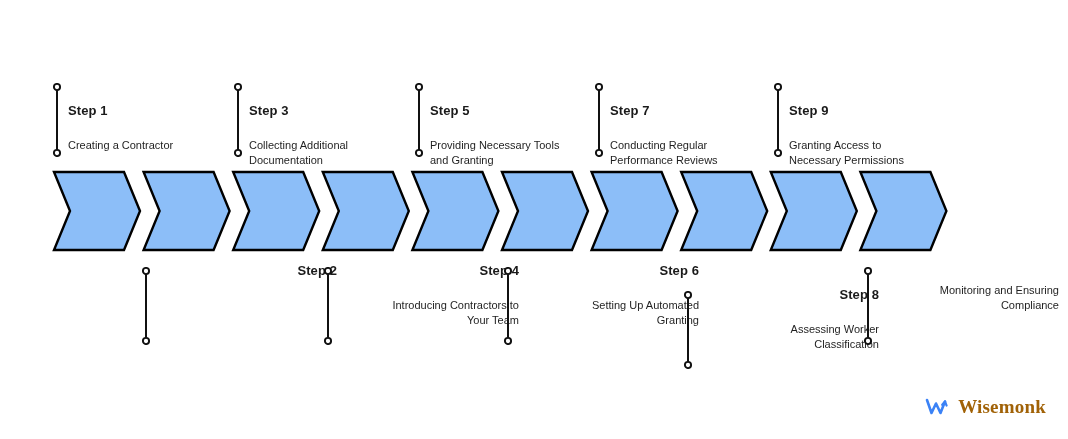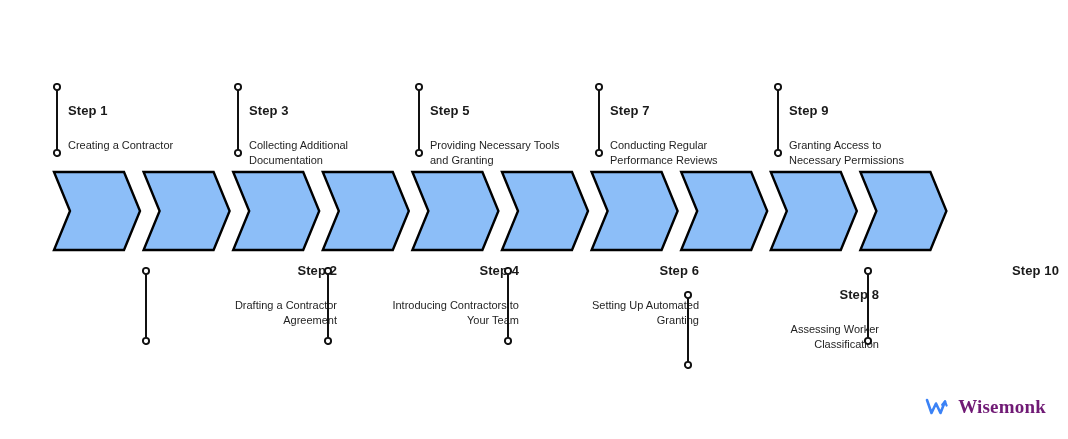--- a/index.html
+++ b/index.html
@@ -68,21 +68,21 @@
     right: 22px;
     bottom: 20px;
     display: flex;
     align-items: center;
     gap: 7px;
   }
   #logo-word {
     font-family: "Liberation Serif", serif;
     font-size: 19px;
     font-weight: bold;
-    color: #701a75;
+    color: #a16207;
     letter-spacing: 0.2px;
   }
 </style>
 </head>
 <body>
 
 <div id="canvas">
 
   <svg id="chevron-band" viewBox="0 0 1068 439" width="1068" height="439" xmlns="http://www.w3.org/2000/svg" aria-hidden="true">
       <polygon points="54,172 124,172 140,211 124,250 54,250 70,211" fill="#8CBEF8" stroke="#000000" stroke-width="2.4" stroke-linejoin="miter"></polygon>
@@ -112,24 +112,20 @@
         </div>
       </div>
       <div class="callout callout-bottom" style="left: 140px; top: 267px; width: 220px; height: 78px;">
         <svg class="connector" width="12" height="78" viewBox="0 0 12 78">
           <line x1="6" y1="4" x2="6" y2="74" stroke="#111111" stroke-width="2"></line>
           <circle cx="6" cy="4" r="3.1" fill="#ffffff" stroke="#111111" stroke-width="1.9"></circle>
           <circle cx="6" cy="74" r="3.1" fill="#ffffff" stroke="#111111" stroke-width="1.9"></circle>
         </svg>
         <div class="callout-text">
           <div class="step-title">Step 2</div>
-          <div class="step-desc">
-            <div>Drafting a Contractor</div>
-            <div>Agreement</div>
-          </div>
         </div>
       </div>
       <div class="callout callout-top" style="left: 232px; top: 83px; width: 220px; height: 74px;">
         <svg class="connector" width="12" height="74" viewBox="0 0 12 74">
           <line x1="6" y1="4" x2="6" y2="70" stroke="#111111" stroke-width="2"></line>
           <circle cx="6" cy="4" r="3.1" fill="#ffffff" stroke="#111111" stroke-width="1.9"></circle>
           <circle cx="6" cy="70" r="3.1" fill="#ffffff" stroke="#111111" stroke-width="1.9"></circle>
         </svg>
         <div class="callout-text">
           <div class="step-title">Step 3</div>
@@ -223,21 +219,24 @@
           </div>
         </div>
       </div>
       <div class="callout callout-bottom" style="left: 862px; top: 267px; width: 220px; height: 78px;">
         <svg class="connector" width="12" height="78" viewBox="0 0 12 78">
           <line x1="6" y1="4" x2="6" y2="74" stroke="#111111" stroke-width="2"></line>
           <circle cx="6" cy="4" r="3.1" fill="#ffffff" stroke="#111111" stroke-width="1.9"></circle>
           <circle cx="6" cy="74" r="3.1" fill="#ffffff" stroke="#111111" stroke-width="1.9"></circle>
         </svg>
         <div class="callout-text">
-          <div class="step-title">Step 10</div>
+          <div class="step-desc">
+            <div>Monitoring and Ensuring</div>
+            <div>Compliance</div>
+          </div>
         </div>
       </div>
     </div>
 
   <div id="logo">
     <svg width="26" height="24" viewBox="0 0 26 24" xmlns="http://www.w3.org/2000/svg">
       <path d="M2 5 L6.5 18 L11 8.5 L15.5 18 L20 6.5" fill="none" stroke="#3b82f6" stroke-width="2.6" stroke-linecap="round" stroke-linejoin="round"></path>
       <path d="M20 6.5 L17.2 9.8 M20 6.5 L21.6 10.6" fill="none" stroke="#3b82f6" stroke-width="2.2" stroke-linecap="round"></path>
     </svg>
     <span id="logo-word">Wisemonk</span>

